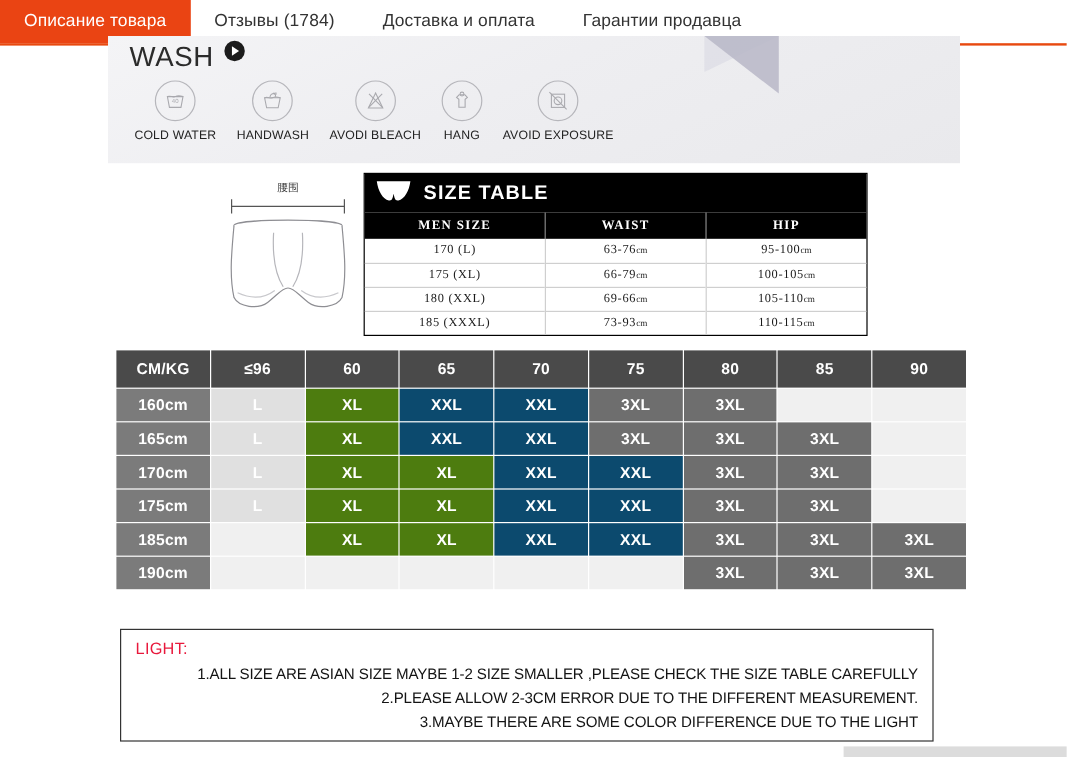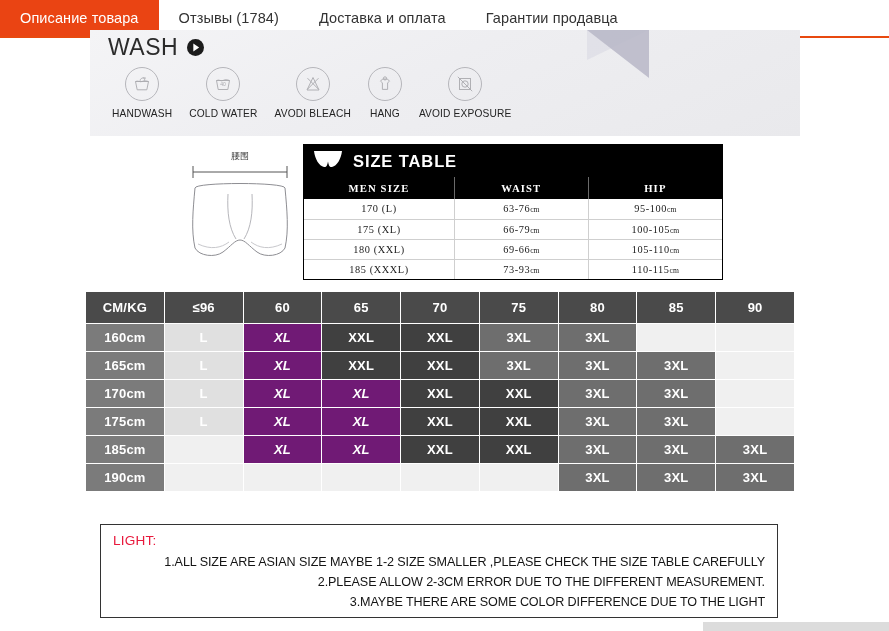--- a/index.html
+++ b/index.html
@@ -71,21 +71,20 @@
     width: 0; height: 0;
     border-right: 62px solid transparent;
     border-top: 30px solid #d9d8e2;
     opacity: .6;
   }
 
   .wash-title {
     position: absolute;
     left: 18px; top: 4px;
     display: flex;
-    align-items: center;
     gap: 9px;
   }
   .wash-title .wt {
     font-size: 23px;
     font-weight: 400;
     color: #2b2b2b;
     letter-spacing: .5px;
     font-family: "Liberation Sans", sans-serif;
   }
   .play-badge {
@@ -195,21 +194,21 @@
     font-family: "Liberation Serif", serif;
     letter-spacing: .6px;
   }
   table.st td:last-child { border-right: none; }
   table.st tr:first-child td { border-top: none; }
   .unit { font-size: 7.6px; letter-spacing: 0; }
 
   
   .grid-wrap {
     position: absolute;
-    left: 85px; top: 291px;
+    left: 96px; top: 291px;
     width: 710px;
   }
   table.grid {
     width: 100%;
     border-collapse: separate;
     border-spacing: 1.5px;
     table-layout: fixed;
   }
   table.grid th, table.grid td {
     height: 27px;
@@ -220,22 +219,22 @@
     color: #ffffff;
     font-family: "Liberation Sans", sans-serif;
     letter-spacing: .2px;
   }
   table.grid th { background: #4a4a4a; height: 31px; }
   table.grid th.corner { background: #4a4a4a; }
   table.grid td.rowhdr { background: #7b7b7b; }
   
   .sz-empty { background: #f0f0f0; }
   .sz-L     { background: #e0e0e0; }
-  .sz-XL    { background: #701a75; font-style: italic; }
-  .sz-XXL   { background: #404040; margin-top: 24px; }
+  .sz-XL    { background: #4d7c0f; }
+  .sz-XXL   { background: #0c4a6e; margin-top: 24px; }
   .sz-3XL   { background: #6e6e6e; }
 
   
   .notice {
     position: absolute;
     left: 100px; top: 524px;
     width: 678px; height: 94px;
     border: 1px solid #333;
     background: #ffffff;
     padding: 8px 12px 0 12px;
@@ -293,42 +292,42 @@
     <div class="wash-title">
       <span class="wt">WASH</span>
       <span class="play-badge">
         <svg width="17" height="17" viewBox="0 0 17 17">
           <polygon points="6.3,4.6 12.2,8.5 6.3,12.4" fill="#ffffff"></polygon>
         </svg>
       </span>
     </div>
 
     <div class="wash-icons">
+
+      <div class="wash-item">
+        <span class="wash-circle">
+          <svg width="22" height="22" viewBox="0 0 22 22" fill="none" stroke="#a9a9ae" stroke-width="0.9">
+            <path d="M4.5 7.5 L17.5 7.5 L15.8 16.5 L6.2 16.5 Z"></path>
+            <path d="M4.5 7.5 C7 6.2 9 8.6 11 7.5 C13 6.4 15 6.6 17.5 7.5"></path>
+            <text x="11" y="12.6" font-size="5" fill="#a9a9ae" stroke="none" text-anchor="middle" font-family="Liberation Sans, sans-serif">40</text>
+          </svg>
+        </span>
+        <span class="wash-label">COLD WATER</span>
+      </div>
 
       <div class="wash-item">
         <span class="wash-circle">
           <svg width="22" height="22" viewBox="0 0 22 22" fill="none" stroke="#a9a9ae" stroke-width="0.9">
             <path d="M4.5 8.5 L17.5 8.5 L15.8 16.8 L6.2 16.8 Z"></path>
             <path d="M4.5 8.5 C7 7.3 9 9.4 11 8.5 C13 7.6 15 7.7 17.5 8.5"></path>
             <path d="M9 7.8 C9.3 5.6 11.2 4.6 12.6 5.2 C13.8 5.7 13.9 7 13.2 7.7"></path>
             <path d="M12 4.2 L13.4 5.6 M13.8 4.0 L14.2 5.9"></path>
           </svg>
         </span>
         <span class="wash-label">HANDWASH</span>
-      </div>
-
-      <div class="wash-item">
-        <span class="wash-circle">
-          <svg width="22" height="22" viewBox="0 0 22 22" fill="none" stroke="#a9a9ae" stroke-width="0.9">
-            <path d="M4.5 7.5 L17.5 7.5 L15.8 16.5 L6.2 16.5 Z"></path>
-            <path d="M4.5 7.5 C7 6.2 9 8.6 11 7.5 C13 6.4 15 6.6 17.5 7.5"></path>
-            <text x="11" y="12.6" font-size="5" fill="#a9a9ae" stroke="none" text-anchor="middle" font-family="Liberation Sans, sans-serif">40</text>
-          </svg>
-        </span>
-        <span class="wash-label">COLD WATER</span>
       </div>
 
       <div class="wash-item">
         <span class="wash-circle">
           <svg width="22" height="22" viewBox="0 0 22 22" fill="none" stroke="#a9a9ae" stroke-width="0.9">
             <path d="M11 4.5 L17 17 L5 17 Z"></path>
             <line x1="5.5" y1="16.2" x2="16.5" y2="5.2"></line>
             <line x1="5.5" y1="5.2" x2="16.5" y2="16.2"></line>
           </svg>
         </span>

